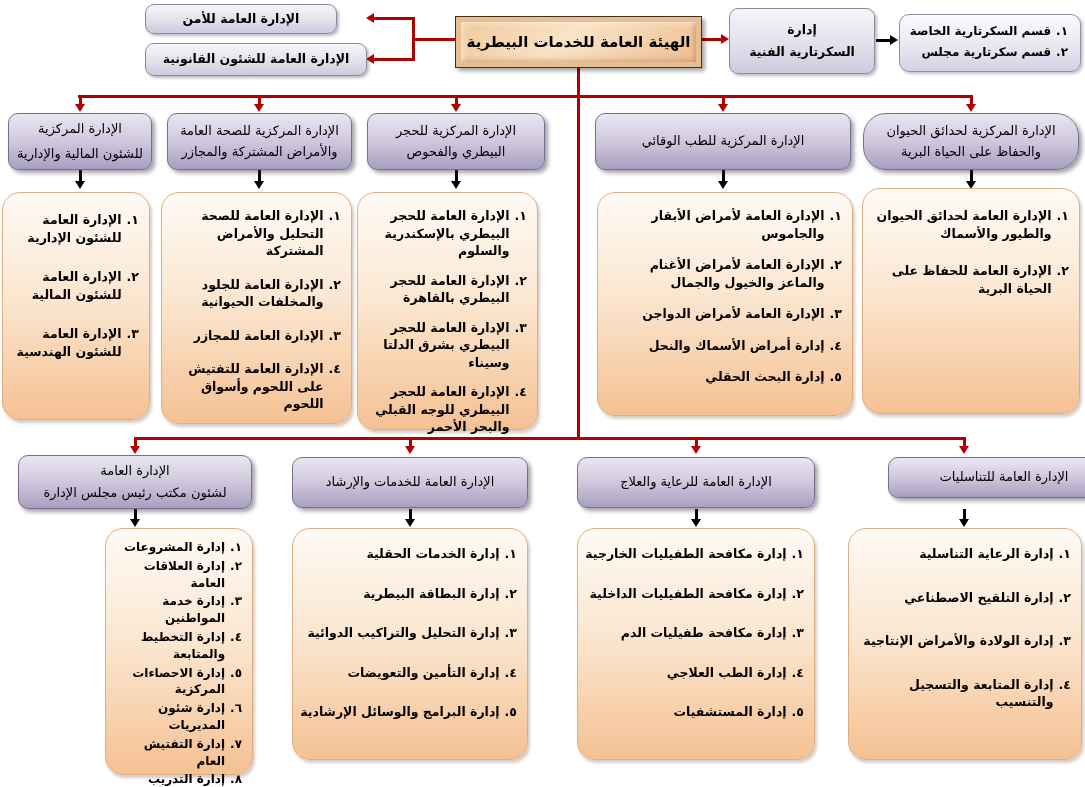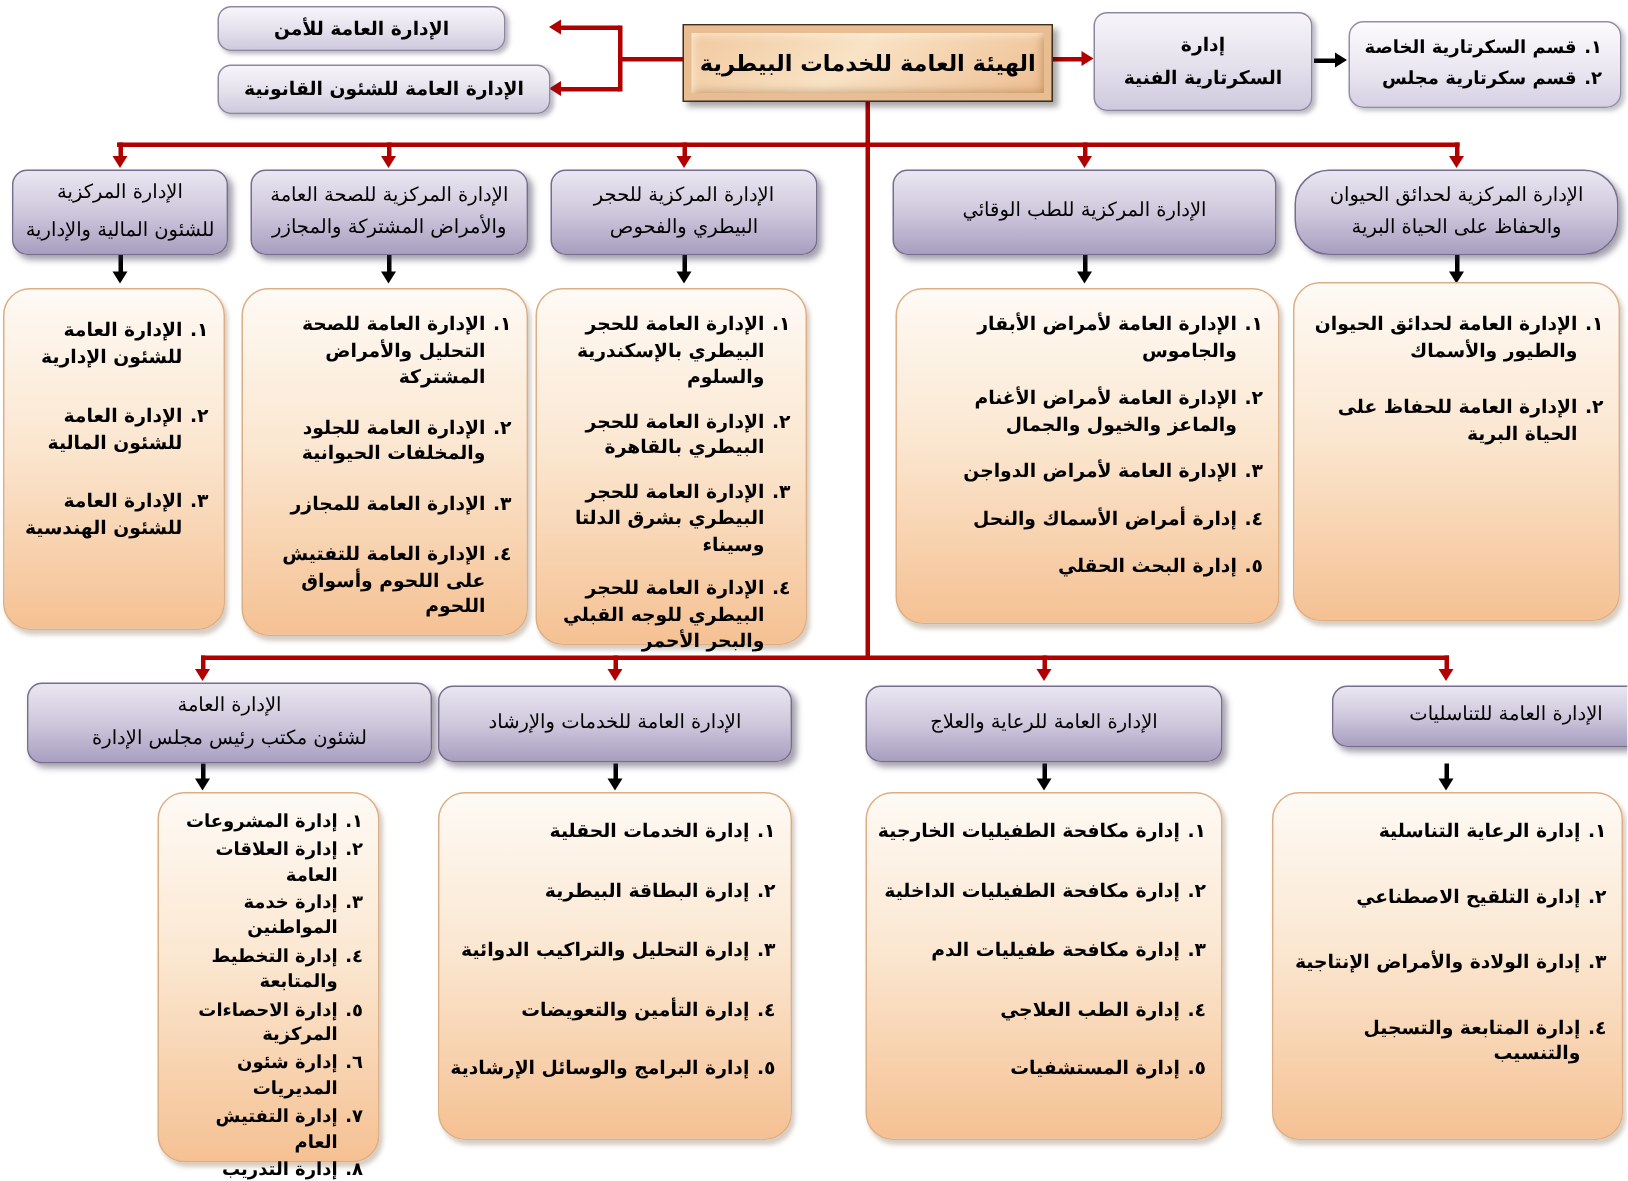--- a/index.html
+++ b/index.html
@@ -250,21 +250,21 @@
         <span class="num">١.</span>
         <span class="txt">الإدارة العامة لحدائق الحيوان والطيور والأسماك</span>
       </div>
 
       <div class="item">
         <span class="num">٢.</span>
         <span class="txt">الإدارة العامة للحفاظ على الحياة البرية</span>
       </div>
     </div>
 
-  <div class="box hdr" style="left:18px;top:455px;width:270px;height:54px;line-height:1.7;">الإدارة العامة
+  <div class="box hdr" style="left:18px;top:455px;width:234px;height:54px;line-height:1.7;">الإدارة العامة
 لشئون مكتب رئيس مجلس الإدارة</div>
   <div class="box hdr" style="left:292px;top:457px;width:236px;height:51px;">الإدارة العامة للخدمات والإرشاد</div>
   <div class="box hdr" style="left:577px;top:457px;width:238px;height:51px;">الإدارة العامة للرعاية والعلاج</div>
   <div class="box hdr" style="left:888px;top:457px;width:232px;height:41px;">الإدارة العامة للتناسليات</div>
 
   <div class="box peach" style="left:105px;top:528px;width:148px;height:247px;--g:2px;font-size:12px;padding-top:10px;">
 
       <div class="item">
         <span class="num">١.</span>
         <span class="txt">إدارة المشروعات</span>

